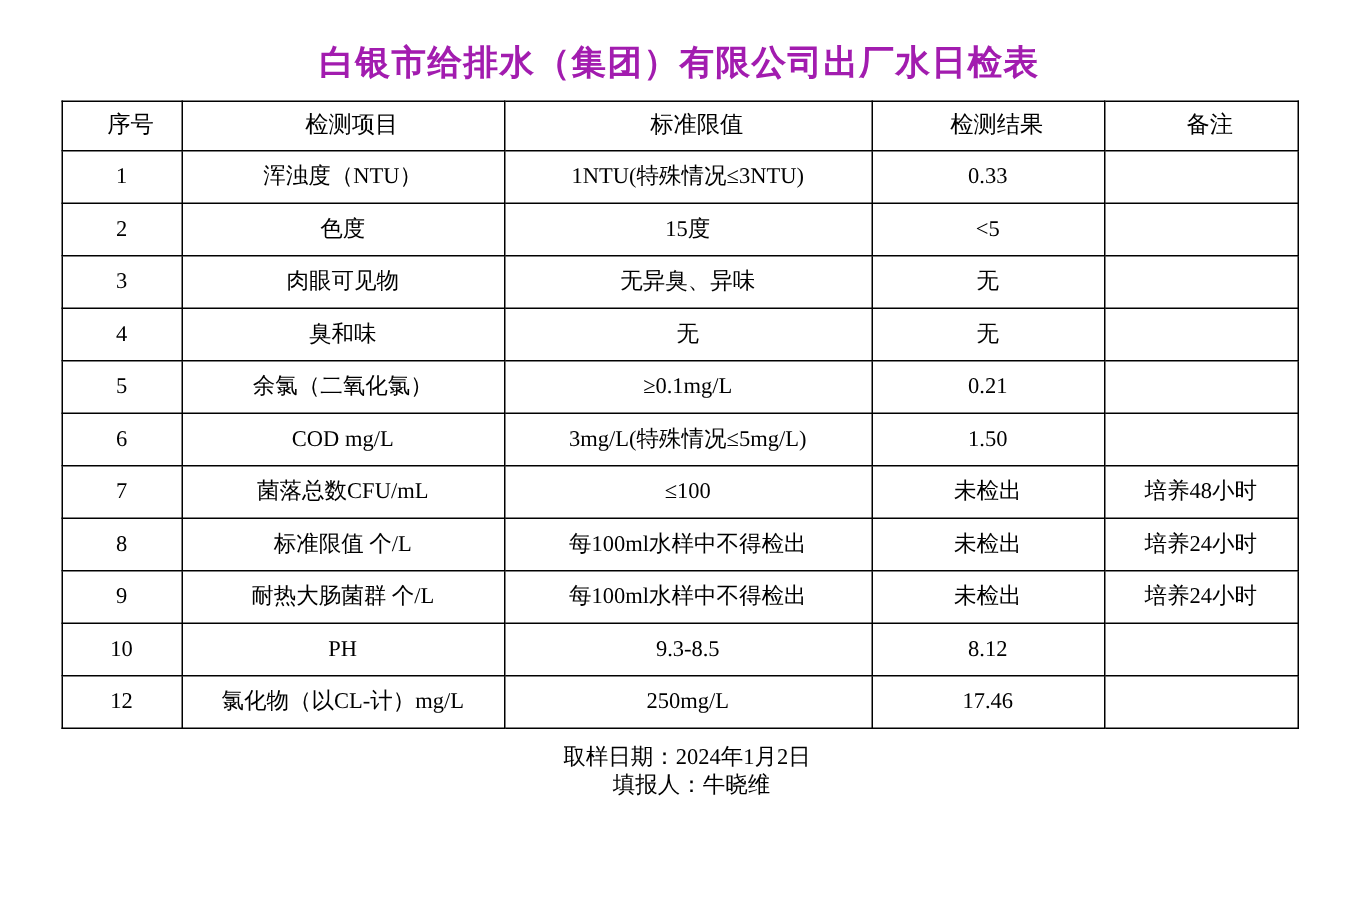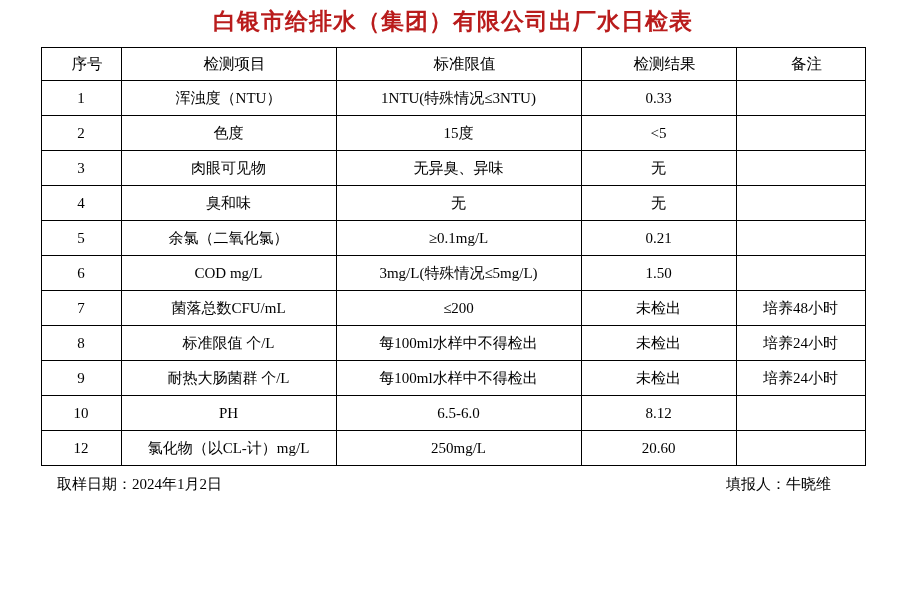--- a/index.html
+++ b/index.html
@@ -19,23 +19,23 @@
     width: 906px;
     height: 603px;
     box-sizing: border-box;
   }
   .doc-title {
     text-align: center;
     font-family: "Liberation Serif", serif;
     font-weight: bold;
     font-size: 23px;
     letter-spacing: 1px;
-    margin-top: 6px;
+    margin-top: 26px;
     margin-bottom: 10px;
-    color: #b91c1c;
+    color: #a21caf;
   }
   table.report {
     border-collapse: collapse;
     margin: 0 auto;
     width: 824px;
     table-layout: fixed;
     background: #fff;
   }
   table.report td,
   table.report th {
@@ -66,20 +66,21 @@
     width: 824px;
     margin: 0 auto;
     display: flex;
     justify-content: space-between;
     align-items: center;
     margin-top: 9px;
     font-size: 15px;
     font-family: "Liberation Serif", serif;
     padding: 0 6px;
     box-sizing: border-box;
+    flex-direction: column;
   }
   .footer div { white-space: nowrap; margin-left: 44px; }
   .footer .f-sample { margin-left: 10px; }
   .footer .f-test { margin-left: -30px; }
   .footer .f-filler { margin-right: 28px; }
 </style>
 </head>
 <body>
 
 <div class="page">
@@ -142,50 +143,50 @@
       <tr>
         <td>6</td>
         <td>COD        mg/L</td>
         <td>3mg/L(特殊情况≤5mg/L)</td>
         <td>1.50</td>
         <td></td>
       </tr>
       <tr>
         <td>7</td>
         <td>菌落总数CFU/mL</td>
-        <td>≤200</td>
+        <td>≤100</td>
         <td>未检出</td>
         <td>培养48小时</td>
       </tr>
       <tr>
         <td>8</td>
         <td>标准限值 个/L</td>
         <td>每100ml水样中不得检出</td>
         <td>未检出</td>
         <td>培养24小时</td>
       </tr>
       <tr>
         <td>9</td>
         <td>耐热大肠菌群 个/L</td>
         <td>每100ml水样中不得检出</td>
         <td>未检出</td>
         <td>培养24小时</td>
       </tr>
       <tr>
         <td>10</td>
         <td>PH</td>
-        <td>6.5-6.0</td>
+        <td>9.3-8.5</td>
         <td>8.12</td>
         <td></td>
       </tr>
       <tr>
         <td>12</td>
         <td>氯化物（以CL-计）mg/L</td>
         <td>250mg/L</td>
-        <td>20.60</td>
+        <td>17.46</td>
         <td></td>
       </tr>
     </tbody>
   </table>
 
   <div class="footer">
     <div class="f-sample">取样日期：2024年1月2日</div>
     <div class="f-filler">填报人：牛晓维</div>
   </div>
 

